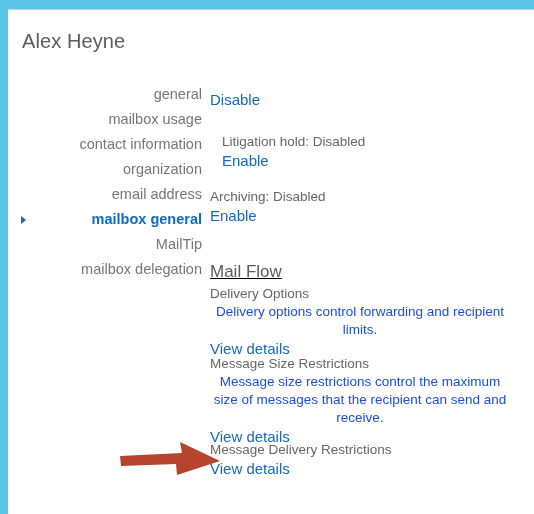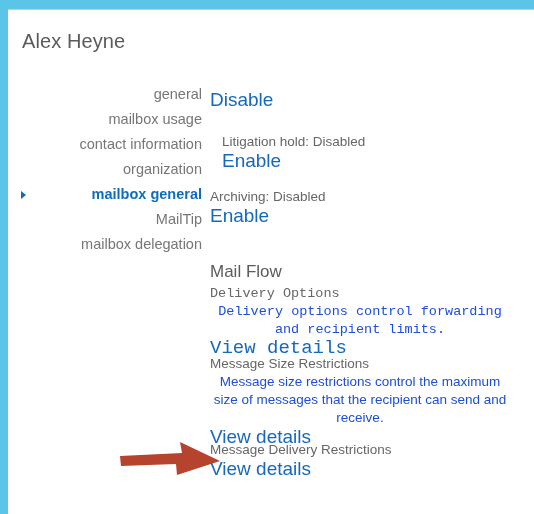--- a/index.html
+++ b/index.html
@@ -100,21 +100,21 @@
   .content {
     position: absolute;
     left: 202px;
     top: 0;
     width: 320px;
   }
   .blk { position: absolute; left: 0; width: 310px; }
 
   .link {
     color: #1569bd;
-    font-size: 19px;
+    font-size: 15px;
     line-height: 19px;
     text-decoration: none;
     cursor: pointer;
     display: inline-block;
     white-space: nowrap;
   }
 
   .status {
     color: #666666;
     font-size: 13.5px;
@@ -175,20 +175,23 @@
       </div>
 
       <div class="nav-item">
         <span>contact information</span>
       </div>
 
       <div class="nav-item">
         <span>organization</span>
       </div>
 
+      <div class="nav-item">
+        <span>email address</span>
+      </div>
 
       <div class="nav-item selected">
         <span class="nav-caret"></span>
         <span>mailbox general</span>
       </div>
 
 
       <div class="nav-item">
         <span>MailTip</span>
       </div>
@@ -208,25 +211,25 @@
       <div class="blk" style="top:122px;margin-left:12px;">
         <div class="status">Litigation hold: Disabled</div>
         <a class="link" href="#">Enable</a>
       </div>
 
       <div class="blk" style="top:177px;">
         <div class="status">Archiving: Disabled</div>
         <a class="link" href="#">Enable</a>
       </div>
 
-      <div class="blk" style="top:251px;">
+      <div class="blk" style="top:251px;text-decoration:underline;">
         <div class="section-title">Mail Flow</div>
       </div>
 
-      <div class="blk" style="top:274px;font-family:Liberation Mono, monospace;">
+      <div class="blk" style="top:274px;">
         <div class="sub-title">Delivery Options</div>
         <div class="desc">Delivery options control forwarding and recipient limits.</div>
         <a class="link" href="#">View details</a>
       </div>
 
       <div class="blk" style="top:344px;">
         <div class="sub-title">Message Size Restrictions</div>
         <div class="desc">Message size restrictions control the maximum size of messages that the recipient can send and receive.</div>
         <a class="link" href="#">View details</a>
       </div>

